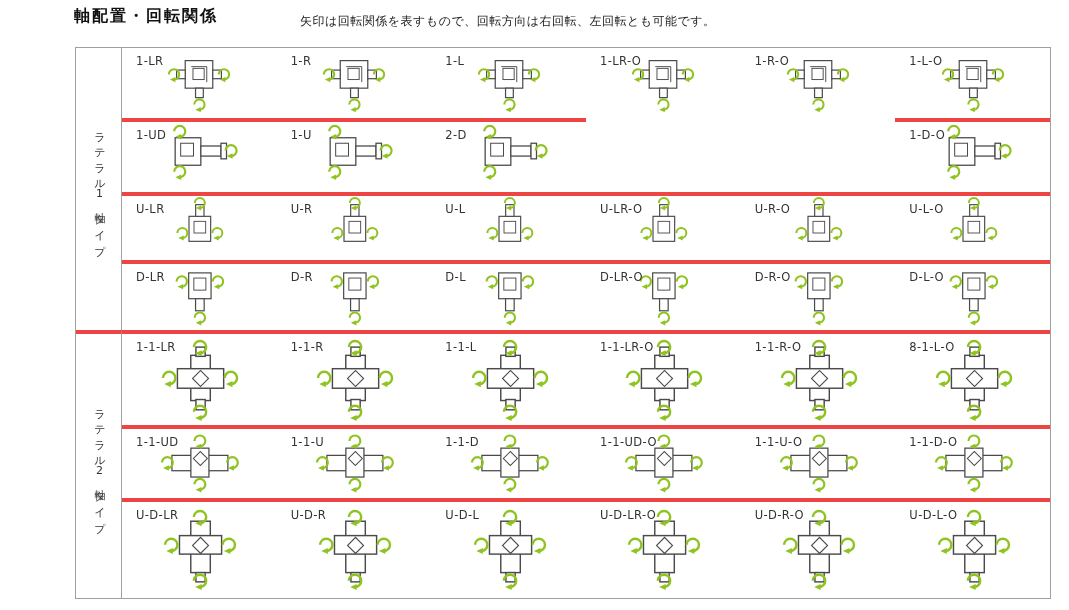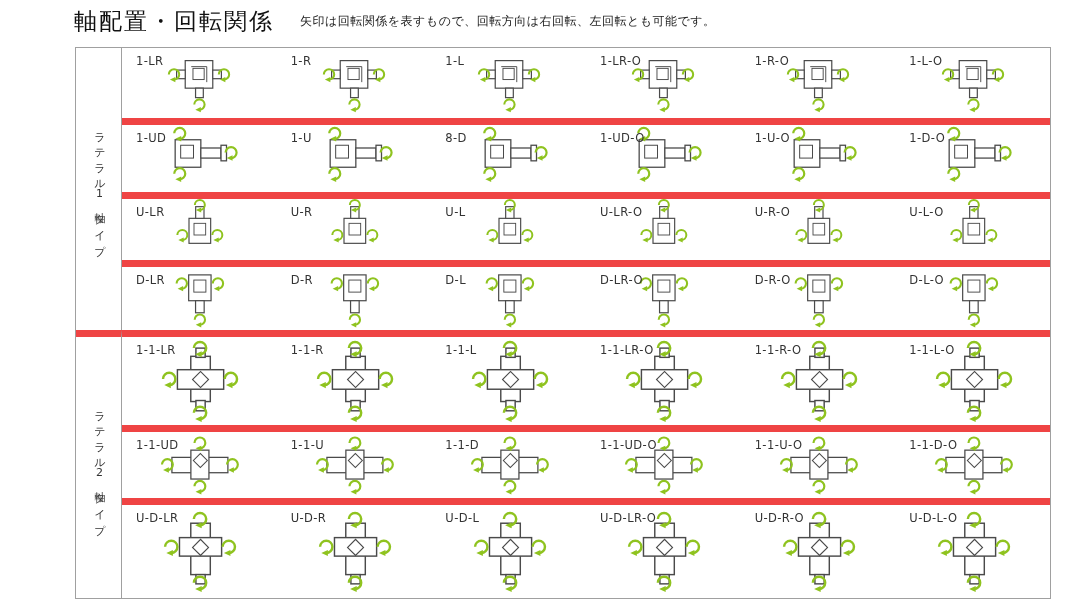--- a/index.html
+++ b/index.html
@@ -1,28 +1,28 @@
 <!DOCTYPE html>
 <html><head>
 <meta charset="utf-8">
 <style>
   *{box-sizing:border-box;margin:0;padding:0}
   html,body{width:1069px;height:610px;background:#ffffff;
     font-family:"DejaVu Sans","Liberation Sans",sans-serif;color:#222;
     position:relative;overflow:hidden}
-  .page-title{position:absolute;left:74px;top:6px;font-size:23px;font-weight:400;
+  .page-title{position:absolute;left:74px;top:6px;font-size:16px;font-weight:700;
     letter-spacing:2px;color:#111}
   .page-note{position:absolute;left:300px;top:13px;font-size:12px;color:#222;letter-spacing:.5px}
   .axis-table{position:absolute;left:75px;top:47px;width:976px;display:grid;
     grid-template-columns:46px repeat(6,1fr);border:1px solid #a0a0a0;background:#fff}
   .group-label{grid-column:1;border-right:1px solid #a0a0a0;display:flex;
     align-items:center;justify-content:center;writing-mode:vertical-rl;
     text-orientation:upright;font-size:11px;letter-spacing:3px;color:#333}
   .cell{position:relative;display:flex;align-items:center;justify-content:center}
-  .rt{border-top:7px solid #ef4444}
+  .rt{border-top:4px solid #ef4444}
   .cell-label{position:absolute;left:14px;top:6px;font-size:11.5px;color:#333;
     letter-spacing:.4px;white-space:nowrap}
   .diagram{overflow:visible;flex:0 0 auto}
 </style>
 </head>
 <body>
 
 <h1 class="page-title">軸配置・回転関係</h1>
 <div class="page-note">矢印は回転関係を表すもので、回転方向は右回転、左回転とも可能です。</div>
 
@@ -202,63 +202,21 @@
           <path d="M -6 0 A 6 6 0 1 1 0 6" fill="none" stroke="#8fc31f" stroke-width="2.4"></path>
           <polygon points="1.6,3 1.6,9 -4.8,6" fill="#8fc31f"></polygon>
         </g>
         <g transform="translate(77 29)">
           <path d="M -6 0 A 6 6 0 1 1 0 6" fill="none" stroke="#8fc31f" stroke-width="2.4"></path>
           <polygon points="1.6,3 1.6,9 -4.8,6" fill="#8fc31f"></polygon>
         </g>
       </svg>
     </div>
     <div class="cell rt" style="grid-area: 2 / 4;">
-      <div class="cell-label">8-D</div>
-      <svg class="diagram" viewBox="0 0 84 72" width="92" height="66">
-        <rect x="16" y="15" width="28" height="30" fill="#ffffff" stroke="#4a4a4a" stroke-width="1.4"></rect>
-        <rect x="44" y="24" width="22" height="11" fill="#ffffff" stroke="#4a4a4a" stroke-width="1.4"></rect>
-        <rect x="66" y="21" width="6" height="17" fill="#ffffff" stroke="#4a4a4a" stroke-width="1.4"></rect>
-        <rect x="22" y="21" width="14" height="14" fill="none" stroke="#4a4a4a" stroke-width="1.1"></rect>
-        <g transform="translate(21 8)">
-          <path d="M -6 0 A 6 6 0 1 1 0 6" fill="none" stroke="#8fc31f" stroke-width="2.4"></path>
-          <polygon points="1.6,3 1.6,9 -4.8,6" fill="#8fc31f"></polygon>
-        </g>
-        <g transform="translate(21 52)">
-          <path d="M -6 0 A 6 6 0 1 1 0 6" fill="none" stroke="#8fc31f" stroke-width="2.4"></path>
-          <polygon points="1.6,3 1.6,9 -4.8,6" fill="#8fc31f"></polygon>
-        </g>
-        <g transform="translate(77 29)">
-          <path d="M -6 0 A 6 6 0 1 1 0 6" fill="none" stroke="#8fc31f" stroke-width="2.4"></path>
-          <polygon points="1.6,3 1.6,9 -4.8,6" fill="#8fc31f"></polygon>
-        </g>
-      </svg>
-    </div>
-    <div class="cell rt" style="grid-area: 2 / 5;">
-      <div class="cell-label">1-UD-O</div>
-      <svg class="diagram" viewBox="0 0 84 72" width="92" height="66">
-        <rect x="16" y="15" width="28" height="30" fill="#ffffff" stroke="#4a4a4a" stroke-width="1.4"></rect>
-        <rect x="44" y="24" width="22" height="11" fill="#ffffff" stroke="#4a4a4a" stroke-width="1.4"></rect>
-        <rect x="66" y="21" width="6" height="17" fill="#ffffff" stroke="#4a4a4a" stroke-width="1.4"></rect>
-        <rect x="22" y="21" width="14" height="14" fill="none" stroke="#4a4a4a" stroke-width="1.1"></rect>
-        <g transform="translate(21 8)">
-          <path d="M -6 0 A 6 6 0 1 1 0 6" fill="none" stroke="#8fc31f" stroke-width="2.4"></path>
-          <polygon points="1.6,3 1.6,9 -4.8,6" fill="#8fc31f"></polygon>
-        </g>
-        <g transform="translate(21 52)">
-          <path d="M -6 0 A 6 6 0 1 1 0 6" fill="none" stroke="#8fc31f" stroke-width="2.4"></path>
-          <polygon points="1.6,3 1.6,9 -4.8,6" fill="#8fc31f"></polygon>
-        </g>
-        <g transform="translate(77 29)">
-          <path d="M -6 0 A 6 6 0 1 1 0 6" fill="none" stroke="#8fc31f" stroke-width="2.4"></path>
-          <polygon points="1.6,3 1.6,9 -4.8,6" fill="#8fc31f"></polygon>
-        </g>
-      </svg>
-    </div>
-    <div class="cell rt" style="grid-area: 2 / 6;">
-      <div class="cell-label">1-U-O</div>
+      <div class="cell-label">2-D</div>
       <svg class="diagram" viewBox="0 0 84 72" width="92" height="66">
         <rect x="16" y="15" width="28" height="30" fill="#ffffff" stroke="#4a4a4a" stroke-width="1.4"></rect>
         <rect x="44" y="24" width="22" height="11" fill="#ffffff" stroke="#4a4a4a" stroke-width="1.4"></rect>
         <rect x="66" y="21" width="6" height="17" fill="#ffffff" stroke="#4a4a4a" stroke-width="1.4"></rect>
         <rect x="22" y="21" width="14" height="14" fill="none" stroke="#4a4a4a" stroke-width="1.1"></rect>
         <g transform="translate(21 8)">
           <path d="M -6 0 A 6 6 0 1 1 0 6" fill="none" stroke="#8fc31f" stroke-width="2.4"></path>
           <polygon points="1.6,3 1.6,9 -4.8,6" fill="#8fc31f"></polygon>
         </g>
         <g transform="translate(21 52)">
@@ -657,21 +615,21 @@
           <path d="M -6 0 A 6 6 0 1 1 0 6" fill="none" stroke="#8fc31f" stroke-width="2.4"></path>
           <polygon points="1.6,3 1.6,9 -4.8,6" fill="#8fc31f"></polygon>
         </g>
         <g transform="translate(43 67)">
           <path d="M -6 0 A 6 6 0 1 1 0 6" fill="none" stroke="#8fc31f" stroke-width="2.4"></path>
           <polygon points="1.6,3 1.6,9 -4.8,6" fill="#8fc31f"></polygon>
         </g>
       </svg>
     </div>
     <div class="cell rt" style="grid-area: 5 / 7;">
-      <div class="cell-label">1-1-L-O</div>
+      <div class="cell-label">8-1-L-O</div>
       <svg class="diagram" viewBox="0 0 84 72" width="92" height="74">
         <rect x="34" y="12" width="19" height="44" fill="#ffffff" stroke="#4a4a4a" stroke-width="1.4"></rect>
         <rect x="21" y="25" width="45" height="19" fill="#ffffff" stroke="#4a4a4a" stroke-width="1.4"></rect>
         <rect x="39" y="4" width="9" height="9" fill="#ffffff" stroke="#4a4a4a" stroke-width="1.4"></rect>
         <rect x="39" y="55" width="9" height="10" fill="#ffffff" stroke="#4a4a4a" stroke-width="1.4"></rect>
         <rect x="38" y="29" width="11" height="11" fill="none" stroke="#4a4a4a" stroke-width="1.1" transform="rotate(45 43.5 34.5)"></rect>
         <g transform="translate(43 4)">
           <path d="M -6 0 A 6 6 0 1 1 0 6" fill="none" stroke="#8fc31f" stroke-width="2.4"></path>
           <polygon points="1.6,3 1.6,9 -4.8,6" fill="#8fc31f"></polygon>
         </g>

